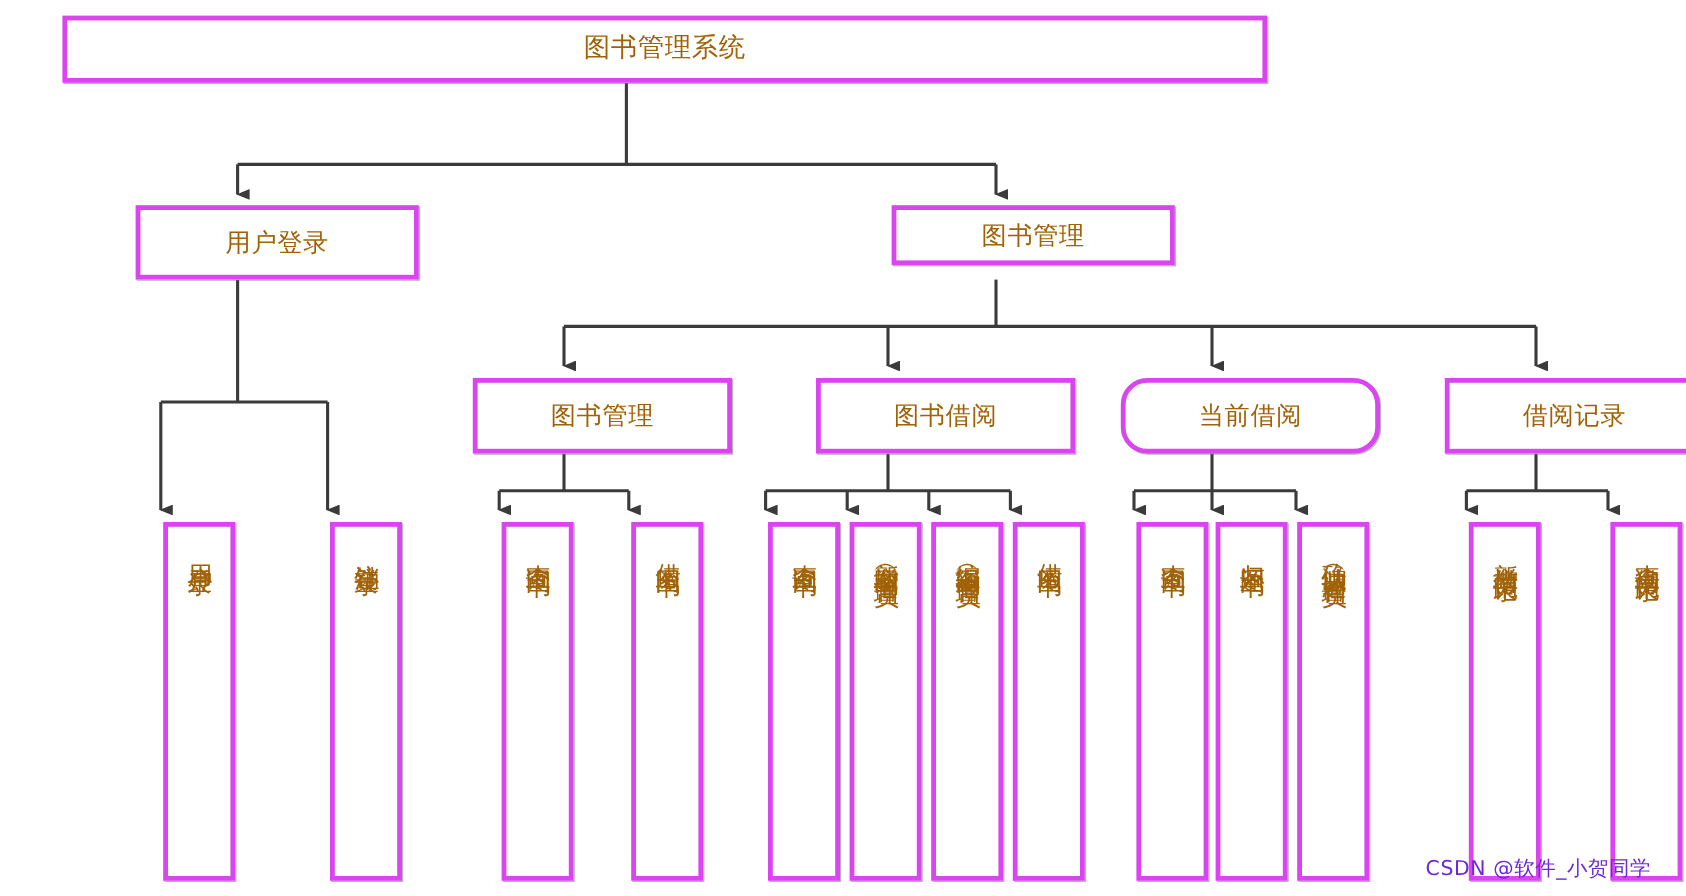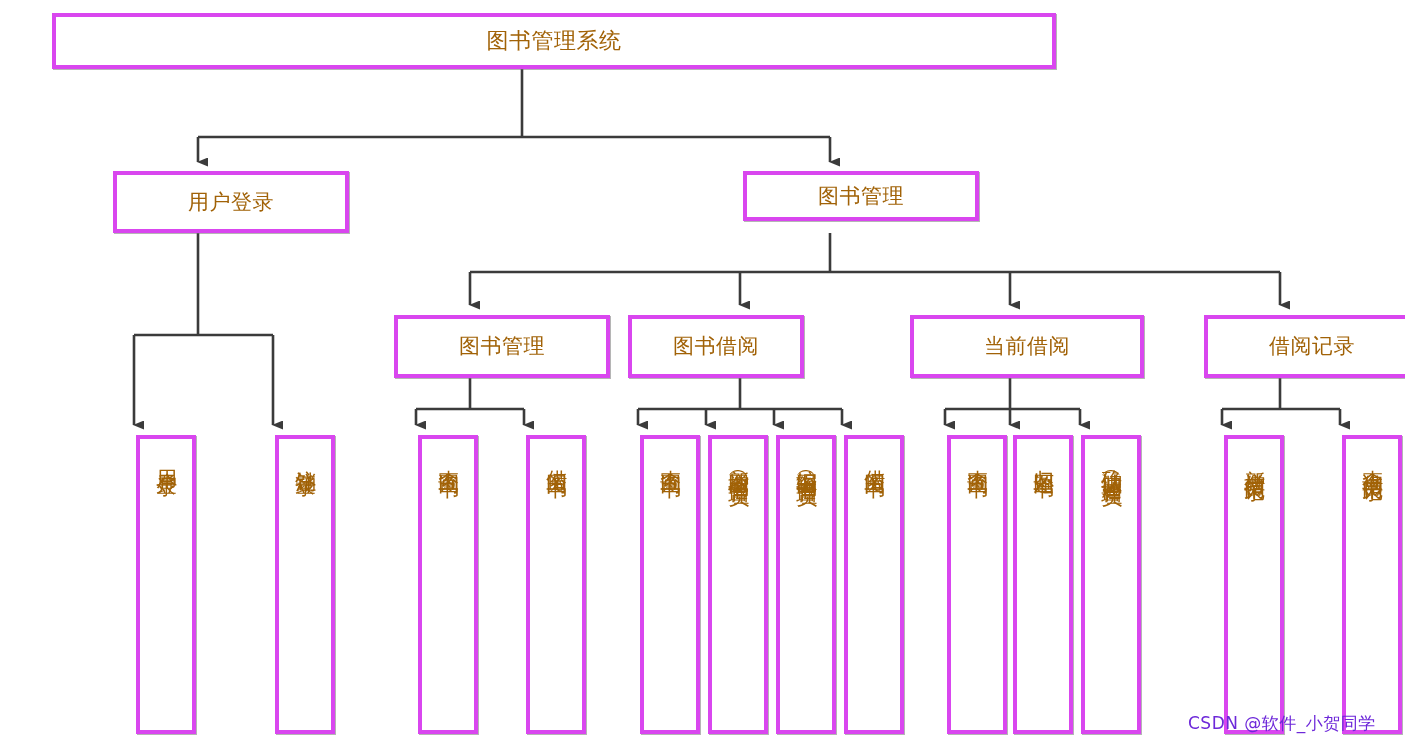--- a/index.html
+++ b/index.html
@@ -138,24 +138,24 @@
   <div class="node horiz" style="left:81px; top:171px; width:236px; height:62px;">
     <span class="label">用户登录</span>
   </div>
   <div class="node horiz" style="left:711px; top:171px; width:236px; height:50px;">
     <span class="label">图书管理</span>
   </div>
 
   <div class="node horiz" style="left:362px; top:315px; width:216px; height:63px;">
     <span class="label">图书管理</span>
   </div>
-  <div class="node horiz" style="left:596px; top:315px; width:176px; height:63px;">
+  <div class="node horiz" style="left:648px; top:315px; width:216px; height:63px;">
     <span class="label">图书借阅</span>
   </div>
-  <div class="node horiz" style="left:878px; top:315px; width:234px; height:63px;">
+  <div class="node horiz" style="left:902px; top:315px; width:216px; height:63px;border-radius:22px;">
     <span class="label">当前借阅</span>
   </div>
   <div class="node horiz" style="left:1172px; top:315px; width:216px; height:63px;">
     <span class="label">借阅记录</span>
   </div>
 
   <div class="node vert" style="left:104px; top:435px; width:60px; height:299px;">
     <span class="label">用户登录</span>
   </div>
   <div class="node vert" style="left:243px; top:435px; width:60px; height:299px;">

